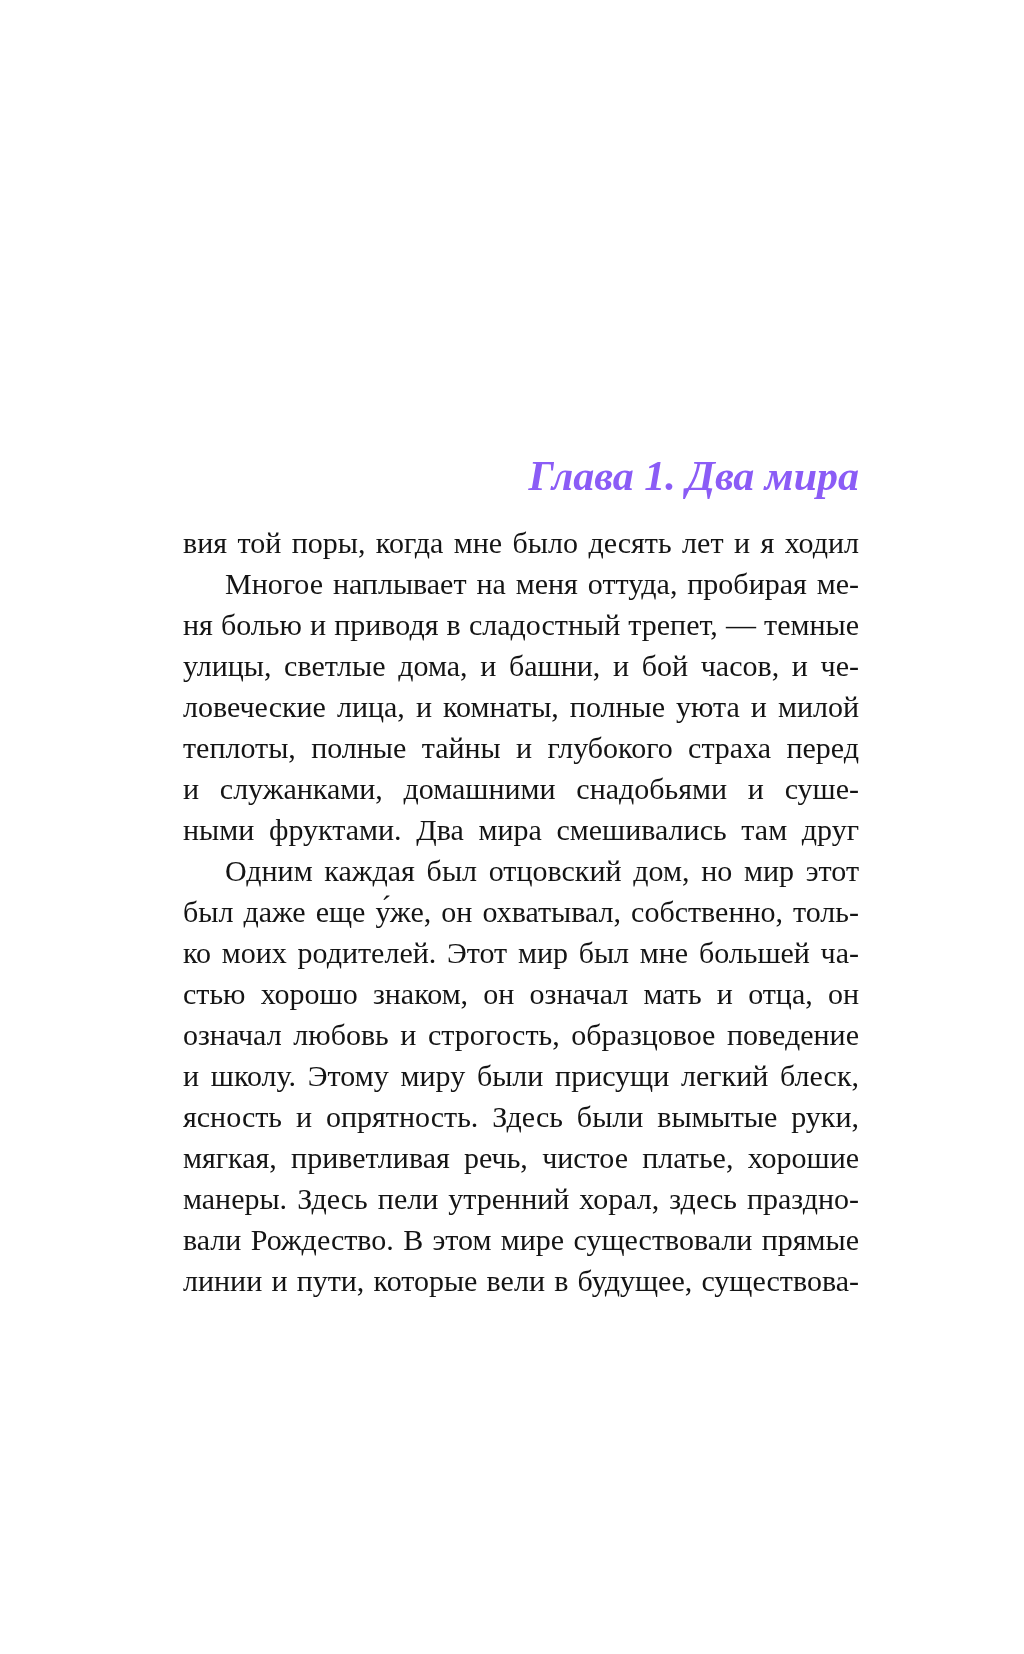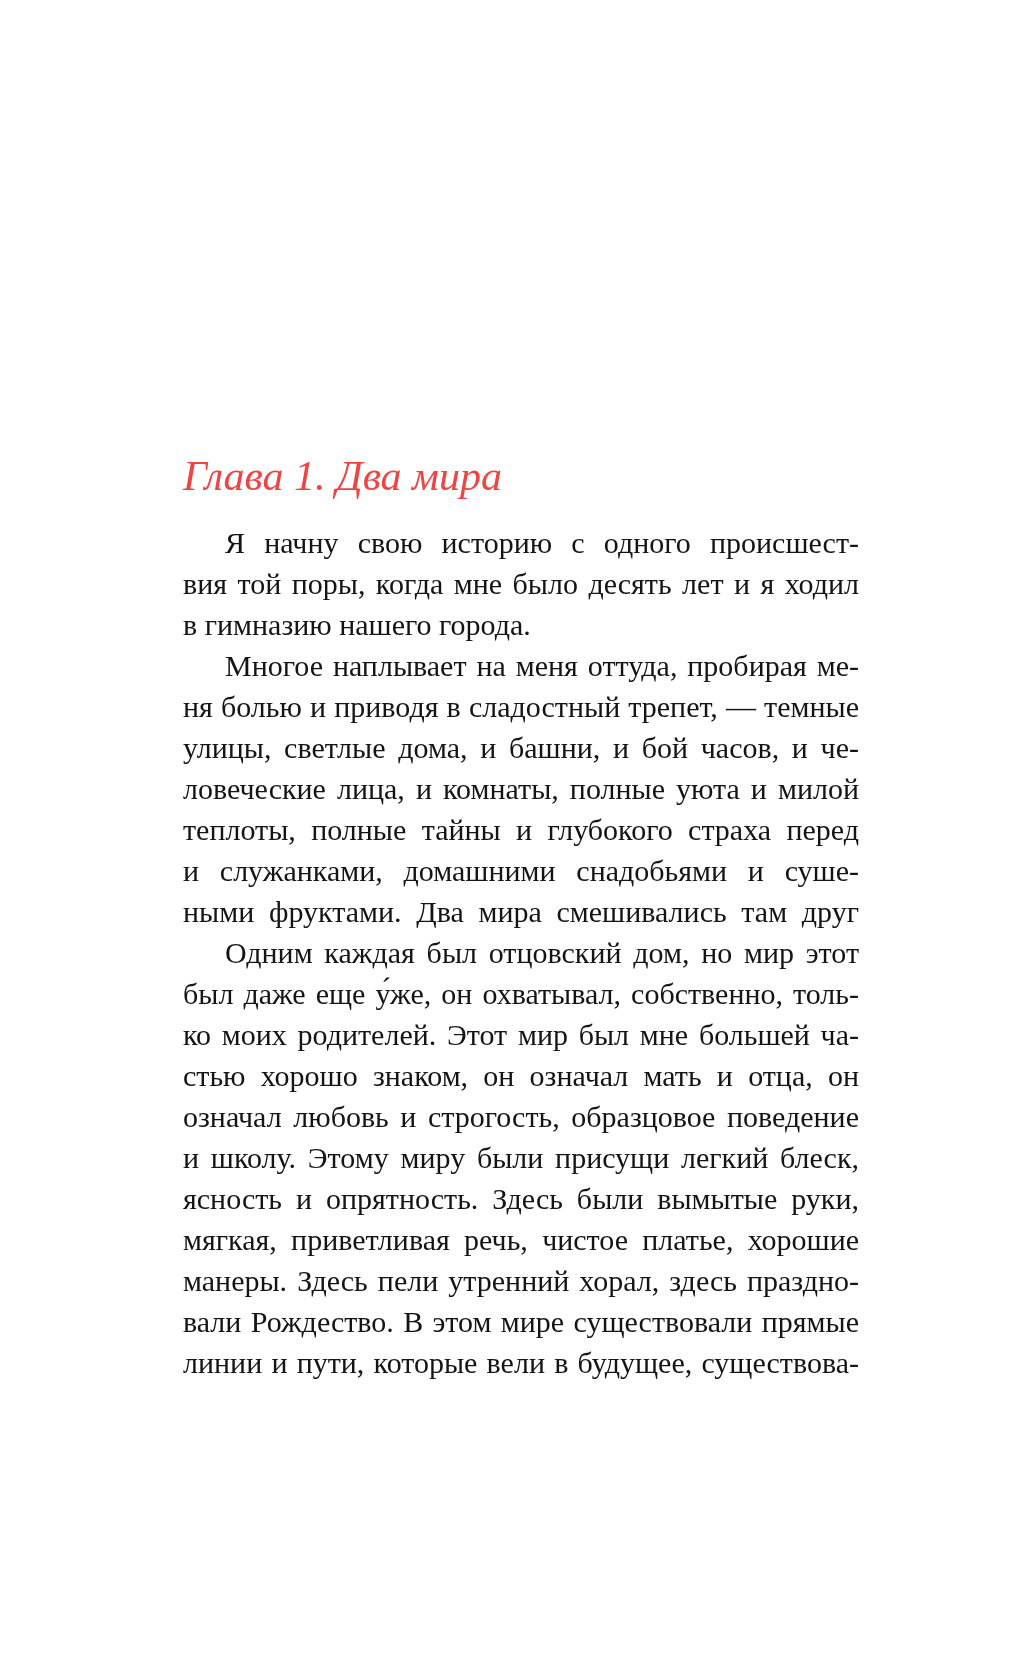--- a/index.html
+++ b/index.html
@@ -19,25 +19,25 @@
   .content {
     position: absolute;
     left: 183px;
     top: 450px;
     width: 676px;
   }
   .chapter-title {
     margin: 0 0 20px 0;
     font-size: 42px;
     line-height: 52px;
-    font-weight: normal;
+    font-weight: bold;
     font-style: italic;
-    text-align: left;
+    text-align: right;
     letter-spacing: 0px;
-    color: #ef4444;
+    color: #8b5cf6;
   }
   .body-text {
     font-size: 30px;
     color: #141414;
   }
   .line {
     height: 41px;
     line-height: 41px;
     text-align: justify;
     text-align-last: justify;
@@ -51,23 +51,21 @@
     text-align-last: left;
   }
 </style>
 </head>
 <body>
 
 <div class="page">
   <div class="content">
     <h1 class="chapter-title">Глава 1. Два мира</h1>
     <div class="body-text">
-        <div class="line first">Я начну свою историю с одного происшест-</div>
         <div class="line">вия той поры, когда мне было десять лет и я ходил</div>
-        <div class="line par-end">в гимназию нашего города.</div>
         <div class="line first">Многое наплывает на меня оттуда, пробирая ме-</div>
         <div class="line">ня болью и приводя в сладостный трепет, — темные</div>
         <div class="line">улицы, светлые дома, и башни, и бой часов, и че-</div>
         <div class="line">ловеческие лица, и комнаты, полные уюта и милой</div>
         <div class="line">теплоты, полные тайны и глубокого страха перед</div>
         <div class="line">и служанками, домашними снадобьями и суше-</div>
         <div class="line">ными фруктами. Два мира смешивались там друг</div>
         <div class="line first">Одним каждая был отцовский дом, но мир этот</div>
         <div class="line">был даже еще у́же, он охватывал, собственно, толь-</div>
         <div class="line">ко моих родителей. Этот мир был мне большей ча-</div>

